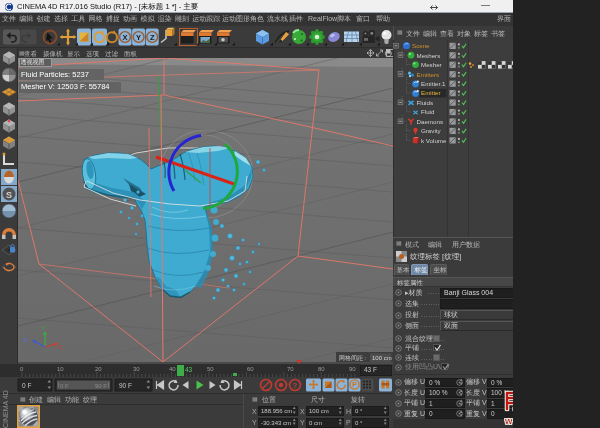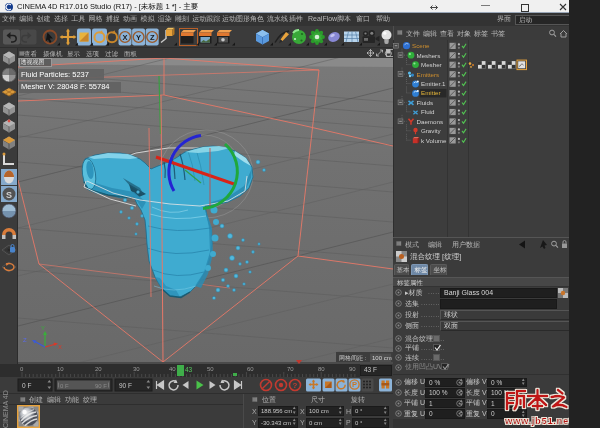--- a/index.html
+++ b/index.html
@@ -1,16 +1,16 @@
 <!DOCTYPE html>
 <html><head>
 <meta charset="utf-8">
 <style>
   html,body{margin:0;padding:0;background:#222;}
-  #app{position:relative;width:569px;height:428px;overflow:hidden;
+  #app{position:relative;width:513px;height:428px;overflow:hidden;
        font-family:"Liberation Sans",sans-serif;background:#3b3b3b;}
   .abs{position:absolute;}
   .t{position:absolute;white-space:nowrap;line-height:1.15;}
   svg text{font-family:"Liberation Sans",sans-serif;}
 </style>
 </head>
 <body>
 <div id="app">
 
   <div class="abs" style="left:0;top:0;width:600px;height:13px;background:#f0f0f0;border-bottom:1px solid #9aa7b8;box-sizing:border-box;"></div>
@@ -357,21 +357,21 @@
       <text x="321" y="302" font-size="6" fill="#c8c8c8">网格间距 :</text>
       <text x="354" y="302" font-size="6" fill="#d8d8d8">100 cm</text>
       <rect x="0" y="304" width="375" height="2" fill="#4a4a4a"></rect>
     </svg>
 
   <div class="abs" style="left:19px;top:57.5px;width:33px;height:9px;background:rgba(90,90,90,.92);border:1px solid #9a9a9a;box-sizing:border-box;"></div>
   <div class="t" style="left:20.5px;top:58.5px;font-size:6px;color:#e2e2e2;">透视视图</div>
   <div class="abs" style="left:19px;top:69px;width:85px;height:11px;background:rgba(98,98,98,.92);"></div>
   <div class="t" style="left:21px;top:70.5px;font-size:7.5px;color:#ffffff;">Fluid Particles: 5237</div>
   <div class="abs" style="left:19px;top:81.5px;width:102px;height:11px;background:rgba(98,98,98,.92);"></div>
-  <div class="t" style="left:21px;top:83px;font-size:7.5px;color:#ffffff;">Mesher V: 28048 F: 55784</div>
+  <div class="t" style="left:21px;top:83px;font-size:7.5px;color:#ffffff;">Mesher V: 12503 F: 55784</div>
 
   <div class="abs" style="left:0;top:364px;width:360px;height:13px;background:#2d2d2d;"></div>
     <div class="abs" style="left:360px;top:364px;width:33px;height:13px;background:#3a3a3a;"></div>
   <div class="t" style="left:20px;top:365.5px;font-size:6px;color:#9a9a9a;">0</div>
     <div class="t" style="left:57px;top:365.5px;font-size:6px;color:#9a9a9a;">10</div>
     <div class="t" style="left:95px;top:365.5px;font-size:6px;color:#9a9a9a;">20</div>
     <div class="t" style="left:133px;top:365.5px;font-size:6px;color:#9a9a9a;">30</div>
     <div class="t" style="left:169px;top:365.5px;font-size:6px;color:#9a9a9a;">40</div>
     <div class="t" style="left:207px;top:365.5px;font-size:6px;color:#9a9a9a;">50</div>
     <div class="t" style="left:247px;top:365.5px;font-size:6px;color:#9a9a9a;">60</div>
@@ -803,21 +803,21 @@
       <circle cx="57" cy="5.5" r="1" fill="#999"></circle>
 <rect x="63" y="2" width="4.5" height="7" fill="none" stroke="#999" stroke-width="1"></rect>
       <line x1="63" y1="5.5" x2="67.5" y2="5.5" stroke="#999" stroke-width="1"></line>
 </svg>
     <svg class="abs" style="left:396px;top:251px" width="11" height="11" viewBox="0 0 11 11">
 <rect x="0" y="0" width="11" height="11" fill="#888"></rect>
       <rect x="0" y="0" width="5.5" height="5.5" fill="#ccc"></rect>
       <rect x="5.5" y="5.5" width="5.5" height="5.5" fill="#ccc"></rect>
 <circle cx="5.5" cy="5.5" r="2.5" fill="#b85f20"></circle>
     </svg>
-    <div class="t" style="left:410px;top:252.5px;font-size:7.5px;color:#cccccc;">混合纹理 [纹理]</div>
+    <div class="t" style="left:410px;top:252.5px;font-size:7.5px;color:#cccccc;">纹理标签 [纹理]</div>
     <div class="abs" style="left:394px;top:264px;width:15px;height:11px;background:#4c4c4c;border:1px solid #5a5a5a;border-bottom:none;box-sizing:border-box;border-radius:2px 2px 0 0;"></div>
     <div class="t" style="left:396.5px;top:265.5px;font-size:6.5px;color:#c0c0c0;">基本</div>
     <div class="abs" style="left:411px;top:264px;width:17px;height:11px;background:#6e88a6;border:1px solid #7e98b6;border-bottom:none;box-sizing:border-box;border-radius:2px 2px 0 0;"></div>
     <div class="t" style="left:414.5px;top:265.5px;font-size:6.5px;color:#f0f0f0;">标签</div>
     <div class="abs" style="left:430px;top:264px;width:17px;height:11px;background:#4c4c4c;border:1px solid #5a5a5a;border-bottom:none;box-sizing:border-box;border-radius:2px 2px 0 0;"></div>
     <div class="t" style="left:433.5px;top:265.5px;font-size:6.5px;color:#c0c0c0;">坐标</div>
     <div class="abs" style="left:393px;top:277px;width:192px;height:10px;background:#474747;border-top:1px solid #555;border-bottom:1px solid #333;box-sizing:border-box;"></div>
     <div class="t" style="left:397px;top:278.5px;font-size:6.5px;color:#c8c8c8;">标签属性</div>
     <svg class="abs" style="left:395px;top:289px" width="7" height="7" viewBox="0 0 7 7">
       <circle cx="3.5" cy="3.5" r="2.8" fill="none" stroke="#8a8a8a" stroke-width="0.8"></circle>

